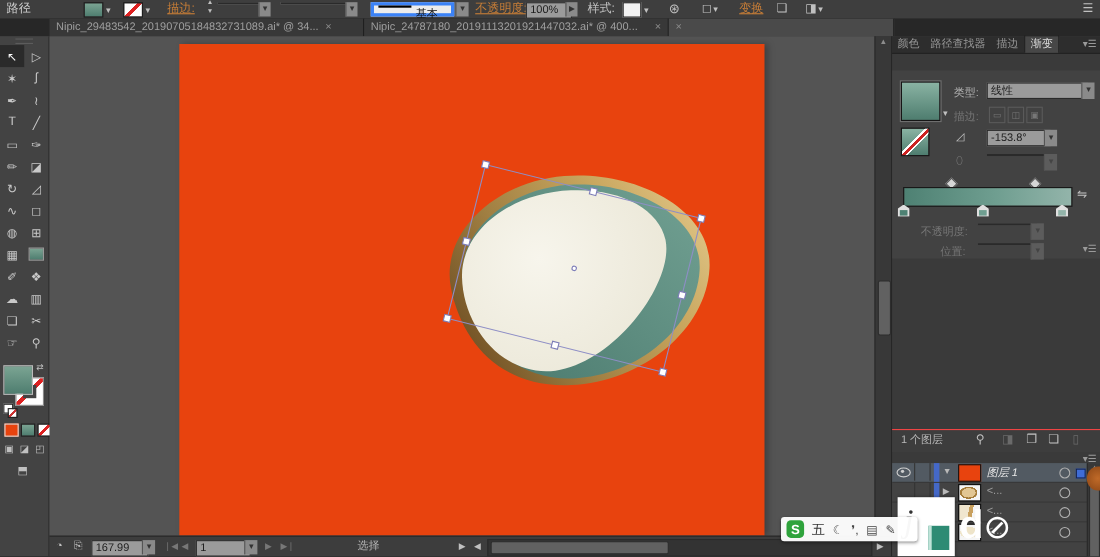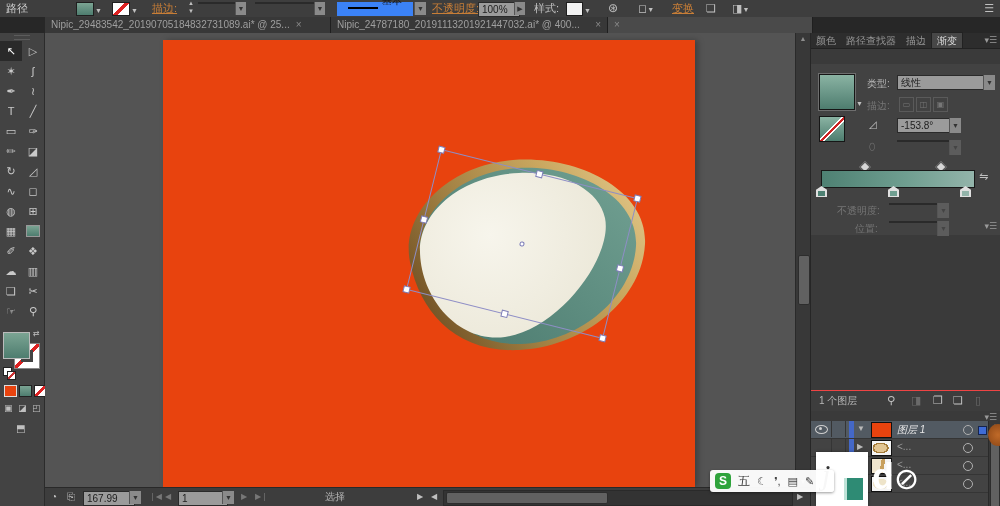--- a/index.html
+++ b/index.html
@@ -78,21 +78,21 @@
     <span class="abs" style="left:76px;top:2px;width:16px;height:12px;background:linear-gradient(180deg,#7ba493,#4e7d6f);border:1px solid #1f1f1f;"></span>
     <span class="abs ico" style="left:95px;top:3px;font-size:7px;">▼</span>
     <span class="abs" style="left:112px;top:2px;width:16px;height:12px;background:linear-gradient(135deg,#fff 42%,#d22 42%,#d22 58%,#fff 58%);border:1px solid #1f1f1f;"></span>
     <span class="abs ico" style="left:131px;top:3px;font-size:7px;">▼</span>
     <span class="abs olabel" style="left:152px;">描边:</span>
     <span class="abs ico" style="left:188px;top:-1px;font-size:6px;line-height:8px;">▲<br>▼</span>
     <span class="abs fld" style="left:198px;top:2px;width:34px;"></span>
     <span class="abs drop" style="left:235px;top:2px;width:10px;height:13px;line-height:13px;">▼</span>
     <span class="abs fld" style="left:255px;top:2px;width:58px;"></span>
     <span class="abs drop" style="left:314px;top:2px;width:10px;height:13px;line-height:13px;">▼</span>
-    <span class="abs" style="left:337px;top:2px;width:76px;height:13px;background:#ececec;border:7px solid #3b82f6;display:flex;align-items:flex-end;gap:4px;padding:0 4px;box-sizing:border-box;">
+    <span class="abs" style="left:337px;top:2px;width:76px;height:13px;background:#ececec;border:3px solid #3b82f6;display:flex;align-items:flex-start;gap:4px;padding:0 4px;box-sizing:border-box;">
       <span style="display:inline-block;width:30px;height:2px;background:#000;"></span>
       <span style="color:#111;font-size:10px;">基本</span>
     </span>
     <span class="abs drop" style="left:414px;top:2px;width:11px;height:13px;line-height:13px;">▼</span>
     <span class="abs olabel" style="left:432px;">不透明度:</span>
     <span class="abs fld" style="left:478px;top:2px;width:34px;">100%</span>
     <span class="abs drop" style="left:514px;top:2px;width:10px;height:13px;line-height:13px;">▶</span>
     <span class="abs" style="left:534px;color:#c0c0c0;">样式:</span>
     <span class="abs" style="left:566px;top:2px;width:15px;height:12px;background:#f2f2f2;border:1px solid #1f1f1f;"></span>
     <span class="abs ico" style="left:584px;top:3px;font-size:7px;">▼</span>
@@ -100,21 +100,21 @@
     <span class="abs ico" style="left:638px;font-size:11px;">◻<span style="font-size:7px;">▼</span></span>
     <span class="abs olabel" style="left:672px;">变换</span>
     <span class="abs ico" style="left:706px;font-size:11px;">❏</span>
     <span class="abs ico" style="left:732px;font-size:11px;">◨<span style="font-size:7px;">▼</span></span>
     <span class="abs ico" style="right:6px;font-size:11px;">☰</span>
   </div>
 
   <div id="tabbar" class="abs">
 
       <div class="dtab" style="width: 273px;">
-        <span style="overflow:hidden;text-overflow:ellipsis;">Nipic_29483542_20190705184832731089.ai* @ 25...</span>
+        <span style="overflow:hidden;text-overflow:ellipsis;">Nipic_29483542_20190705184832731089.ai* @ 34...</span>
         <span class="x">×</span>
       </div>
 
       <div class="dtab" style="width: 264px; justify-content: space-between;">
         <span style="overflow:hidden;text-overflow:ellipsis;">Nipic_24787180_20191113201921447032.ai* @ 400...</span>
         <span class="x">×</span>
       </div>
 
       <div class="dtab active" style="width: 192px;">
         <span class="x">×</span>

